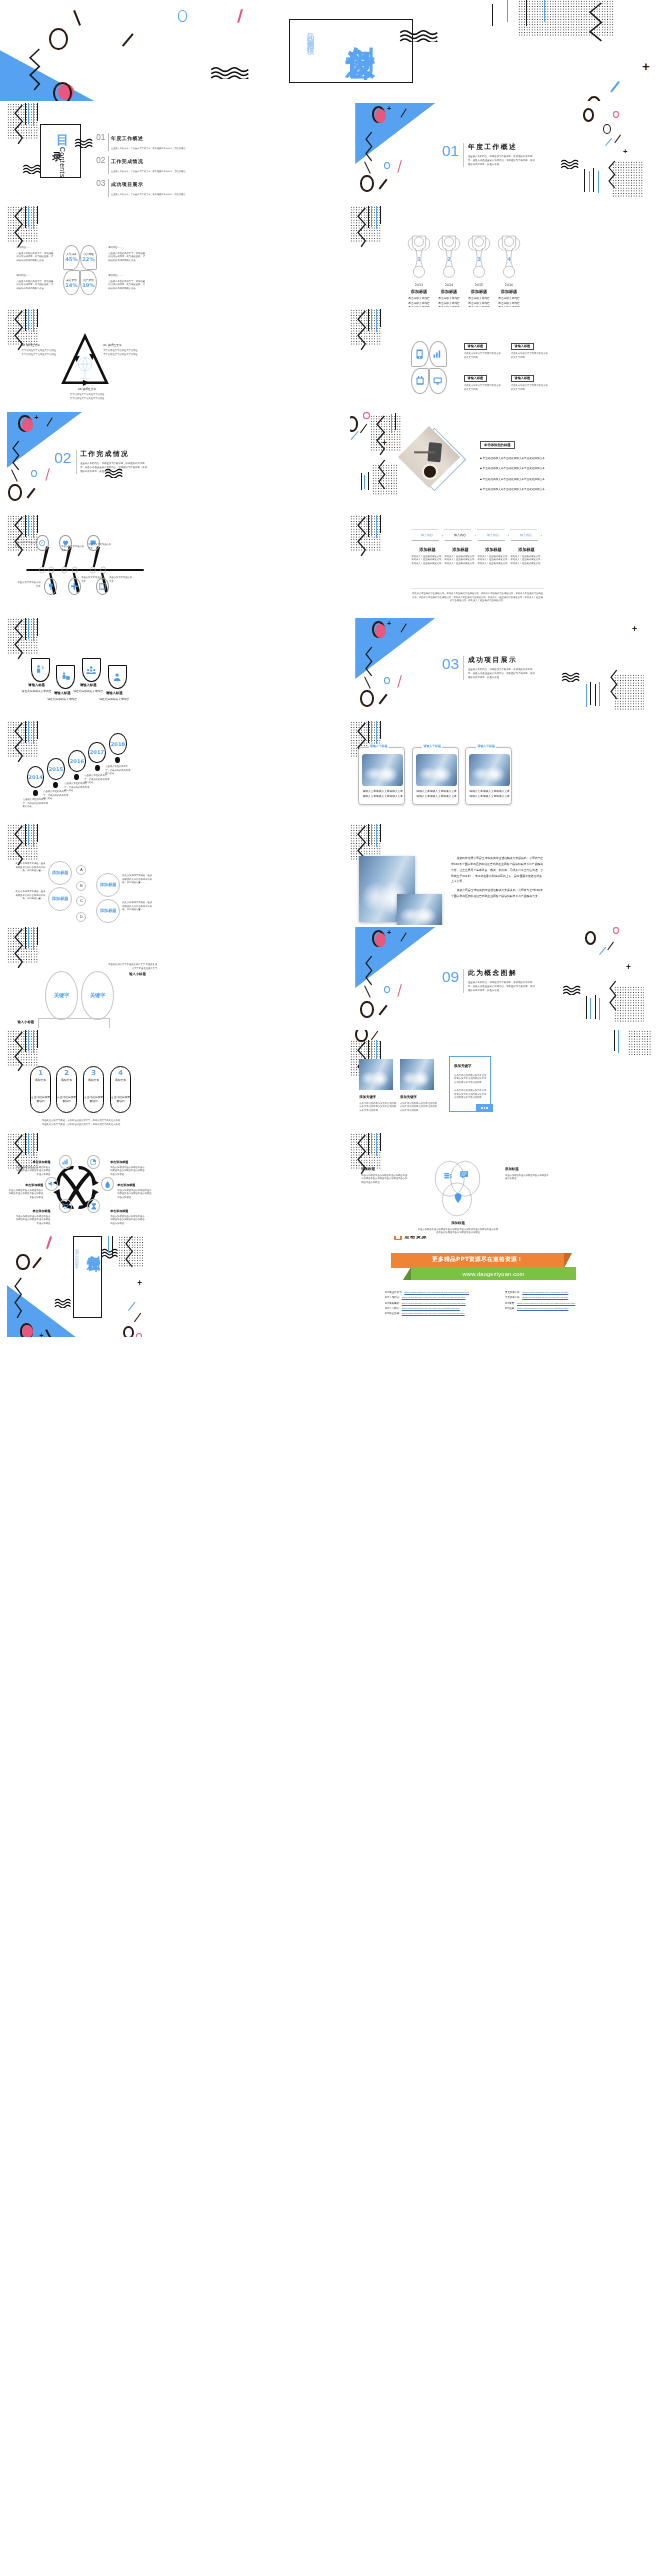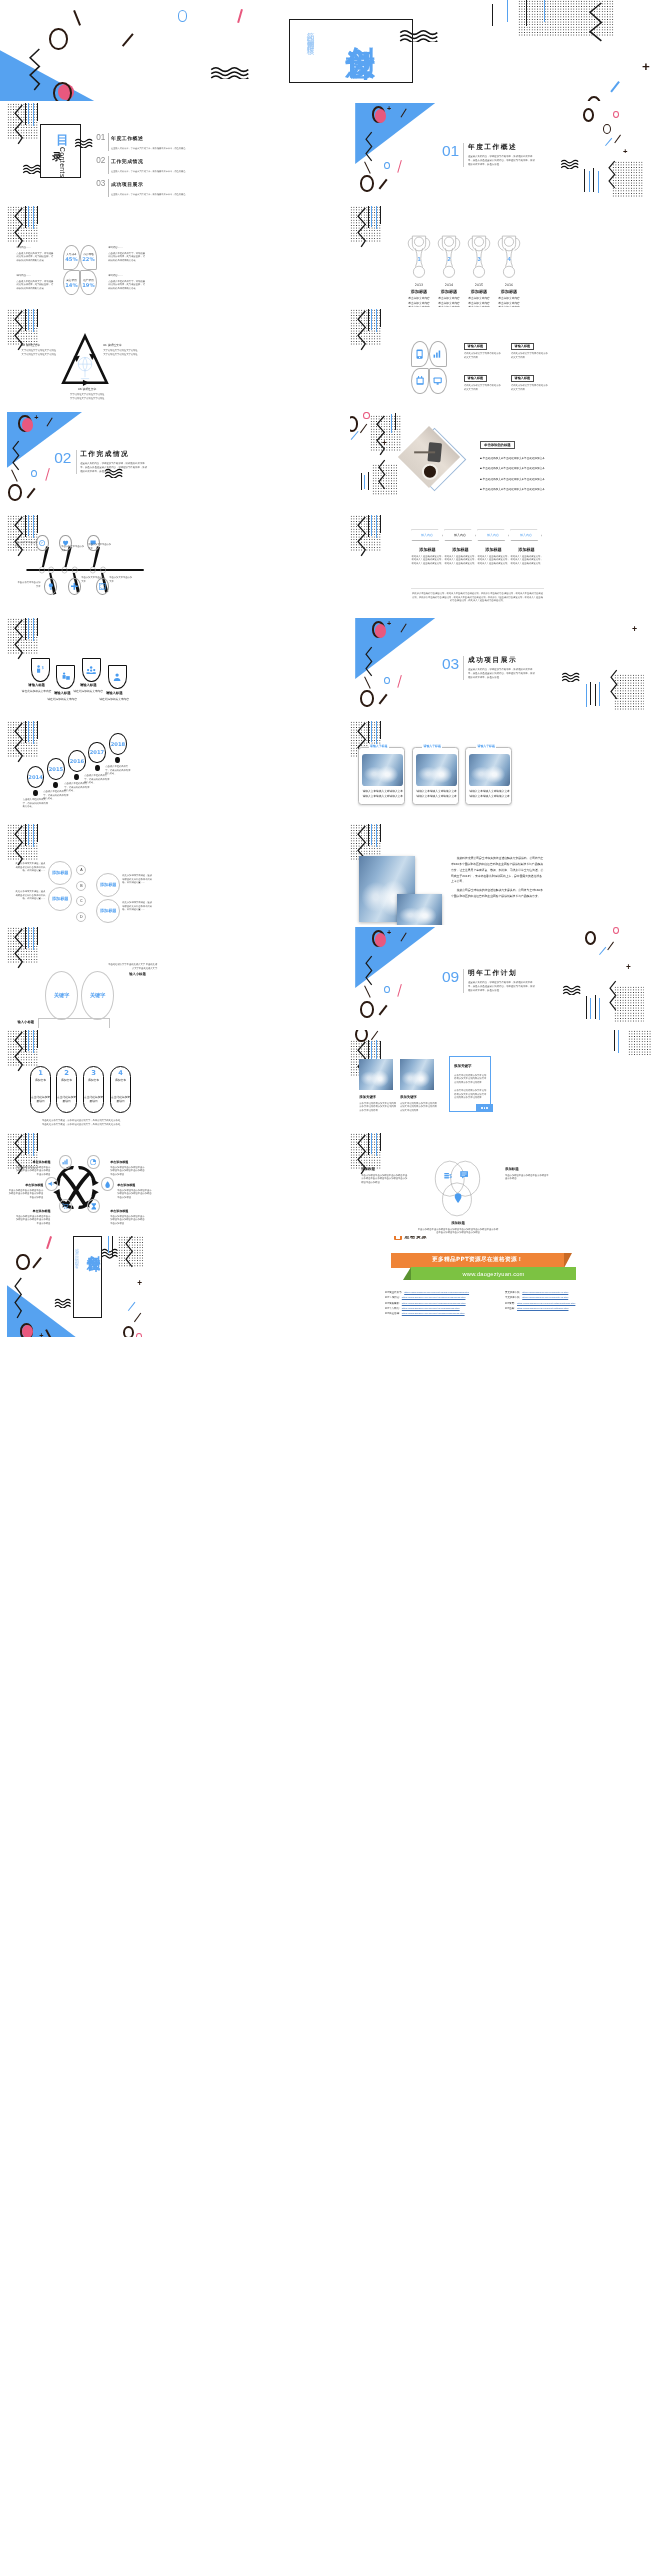--- a/index.html
+++ b/index.html
@@ -1022,21 +1022,21 @@
   </div>
   <div class="vline" style="left:236px;top:69px;width:1px;height:23px;"></div>
   <div class="vline blue" style="left:240px;top:71px;width:1px;height:20.6px;"></div>
   <div class="vline" style="left:245px;top:68px;width:1px;height:24px;"></div>
   <div class="vline blue" style="left:249px;top:71px;width:1px;height:21.6px;"></div>
 
   <div style="position:absolute;left:92px;top:42px;display:flex;align-items:flex-start;gap:4.1px;">
     <div class="sec-num">09</div>
     <div class="sec-rule" style="height:24px;"></div>
     <div>
-      <div class="sec-title cn">明年工作计划</div>
+      <div class="sec-title cn">此为概念图解</div>
       <div class="sec-body cn" style="margin-top:2.6px;">这里输入您的内容，字体建议为常规字体，微软雅黑或者宋体等，颜色灰黑色这里输入您的内容，字体建议为常规字体，微软雅黑或者宋体等，颜色灰黑色</div>
     </div>
   </div>
   <div class="wave" style="left:212px;top:58px;">
     <svg width="23" height="10.3" viewBox="0 0 44 20">
       <path d="M2,5 q6,-5 11,0 t11,0 t11,0" fill="none" stroke="#111" stroke-width="2.2"></path>
       <path d="M2,11 q6,-5 11,0 t11,0 t11,0" fill="none" stroke="#111" stroke-width="2.2"></path>
       <path d="M2,17 q6,-5 11,0 t11,0 t11,0" fill="none" stroke="#111" stroke-width="2.2"></path>
     </svg>
   </div>

